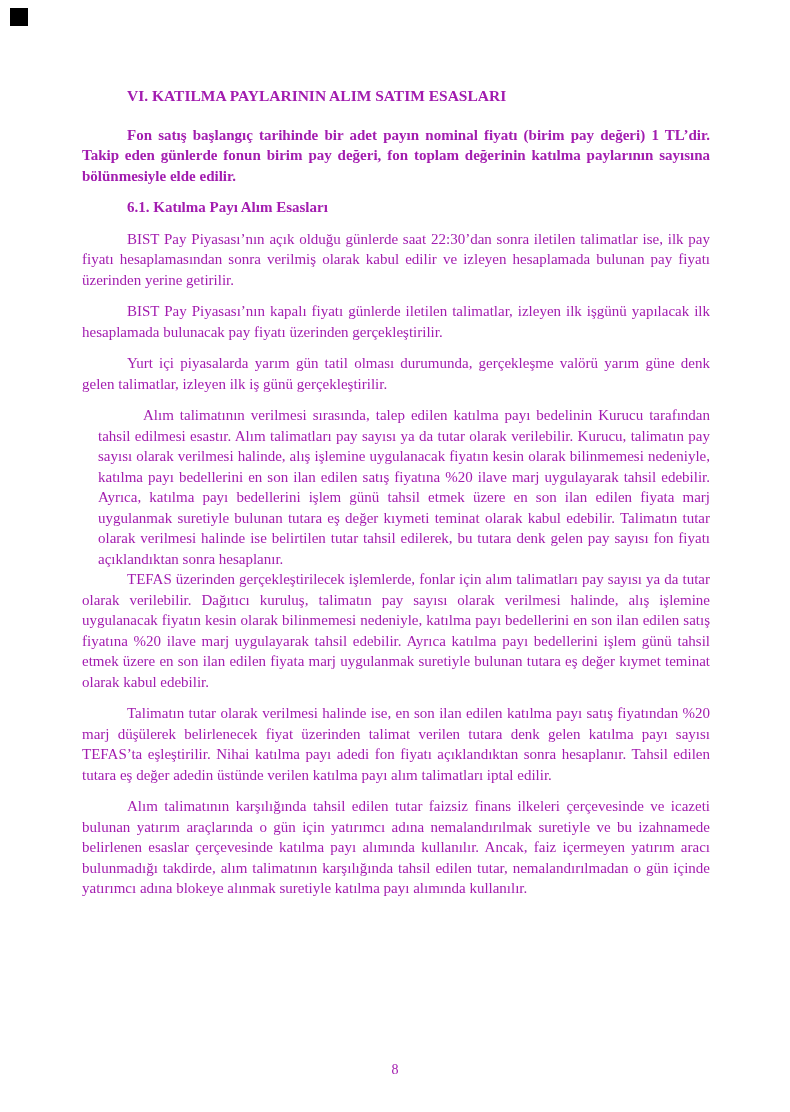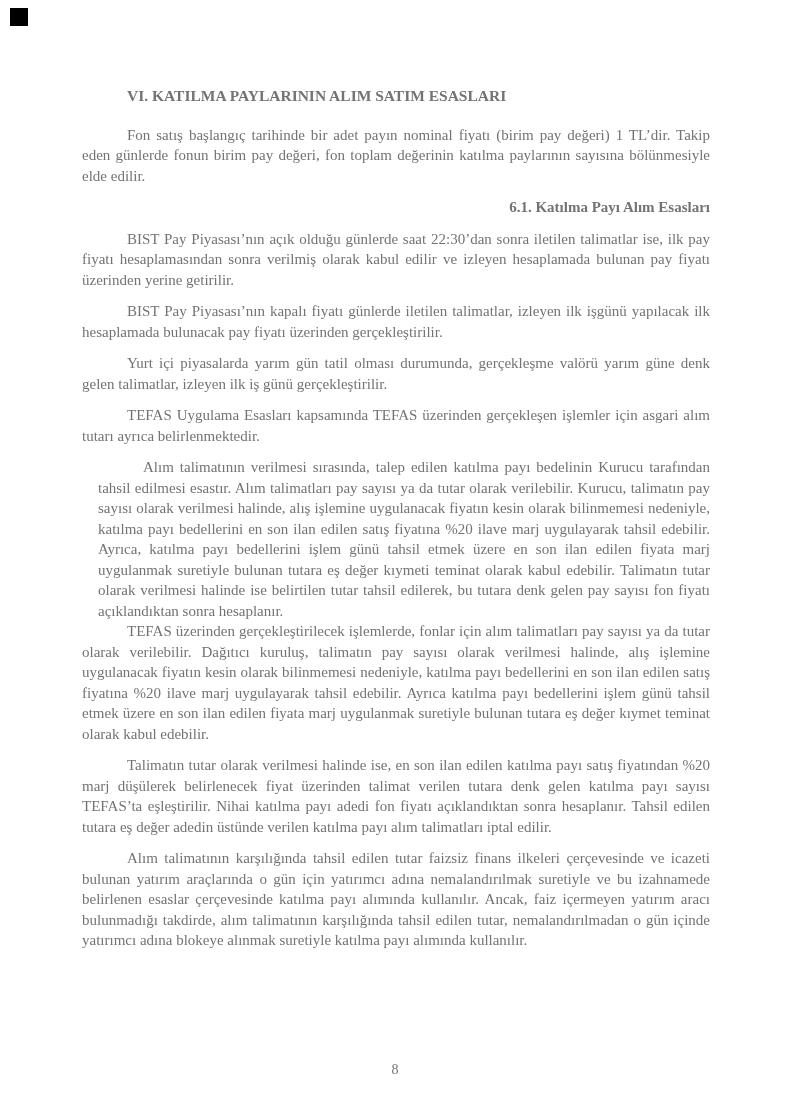--- a/index.html
+++ b/index.html
@@ -7,21 +7,21 @@
     padding: 0;
     background: #ffffff;
   }
   .page {
     position: relative;
     width: 790px;
     height: 1112px;
     background: #ffffff;
     overflow: hidden;
     font-family: "Liberation Serif", serif;
-    color: #737373;
+    color: #a21caf;
   }
   .scan-artifact {
     position: absolute;
     left: 10px;
     top: 8px;
     width: 18px;
     height: 18px;
     background: #000000;
   }
   .content {
@@ -38,28 +38,28 @@
     font-weight: bold;
     margin: 0 0 18px 0;
     text-indent: 45px;
     text-align: left;
   }
   .sub-heading {
     font-size: 15px;
     font-weight: bold;
     margin: 0 0 11px 0;
     text-indent: 45px;
-    text-align: right;
+    text-align: left;
   }
   .para {
     margin: 0 0 11px 0;
     text-indent: 45px;
   }
   .para.bold {
-    font-weight: normal;
+    font-weight: bold;
   }
   .para.tight-bottom {
     margin-bottom: 0;
     margin-left: 16px;
   }
   .page-number {
     position: absolute;
     left: 0;
     bottom: 34px;
     width: 100%;
@@ -83,21 +83,20 @@
 
     <h2 class="sub-heading">6.1. Katılma Payı Alım Esasları</h2>
 
 
     <p class="para">BIST Pay Piyasası’nın açık olduğu günlerde saat 22:30’dan sonra iletilen talimatlar ise, ilk pay fiyatı hesaplamasından sonra verilmiş olarak kabul edilir ve izleyen hesaplamada bulunan pay fiyatı üzerinden yerine getirilir.</p>
 
     <p class="para">BIST Pay Piyasası’nın kapalı fiyatı günlerde iletilen talimatlar, izleyen ilk işgünü yapılacak ilk hesaplamada bulunacak pay fiyatı üzerinden gerçekleştirilir.</p>
 
     <p class="para">Yurt içi piyasalarda yarım gün tatil olması durumunda, gerçekleşme valörü yarım güne denk gelen talimatlar, izleyen ilk iş günü gerçekleştirilir.</p>
 
-    <p class="para">TEFAS Uygulama Esasları kapsamında TEFAS üzerinden gerçekleşen işlemler için asgari alım tutarı ayrıca belirlenmektedir.</p>
 
 
     <p class="para tight-bottom">Alım talimatının verilmesi sırasında, talep edilen katılma payı bedelinin Kurucu tarafından tahsil edilmesi esastır. Alım talimatları pay sayısı ya da tutar olarak verilebilir. Kurucu, talimatın pay sayısı olarak verilmesi halinde, alış işlemine uygulanacak fiyatın kesin olarak bilinmemesi nedeniyle, katılma payı bedellerini en son ilan edilen satış fiyatına %20 ilave marj uygulayarak tahsil edebilir. Ayrıca, katılma payı bedellerini işlem günü tahsil etmek üzere en son ilan edilen fiyata marj uygulanmak suretiyle bulunan tutara eş değer kıymeti teminat olarak kabul edebilir. Talimatın tutar olarak verilmesi halinde ise belirtilen tutar tahsil edilerek, bu tutara denk gelen pay sayısı fon fiyatı açıklandıktan sonra hesaplanır.</p>
 
     <p class="para">TEFAS üzerinden gerçekleştirilecek işlemlerde, fonlar için alım talimatları pay sayısı ya da tutar olarak verilebilir. Dağıtıcı kuruluş, talimatın pay sayısı olarak verilmesi halinde, alış işlemine uygulanacak fiyatın kesin olarak bilinmemesi nedeniyle, katılma payı bedellerini en son ilan edilen satış fiyatına %20 ilave marj uygulayarak tahsil edebilir. Ayrıca katılma payı bedellerini işlem günü tahsil etmek üzere en son ilan edilen fiyata marj uygulanmak suretiyle bulunan tutara eş değer kıymet teminat olarak kabul edebilir.</p>
 
     <p class="para">Talimatın tutar olarak verilmesi halinde ise, en son ilan edilen katılma payı satış fiyatından %20 marj düşülerek belirlenecek fiyat üzerinden talimat verilen tutara denk gelen katılma payı sayısı TEFAS’ta eşleştirilir. Nihai katılma payı adedi fon fiyatı açıklandıktan sonra hesaplanır. Tahsil edilen tutara eş değer adedin üstünde verilen katılma payı alım talimatları iptal edilir.</p>
 
     <p class="para">Alım talimatının karşılığında tahsil edilen tutar faizsiz finans ilkeleri çerçevesinde ve icazeti bulunan yatırım araçlarında o gün için yatırımcı adına nemalandırılmak suretiyle ve bu izahnamede belirlenen esaslar çerçevesinde katılma payı alımında kullanılır. Ancak, faiz içermeyen yatırım aracı bulunmadığı takdirde, alım talimatının karşılığında tahsil edilen tutar, nemalandırılmadan o gün içinde yatırımcı adına blokeye alınmak suretiyle katılma payı alımında kullanılır.</p>
 

